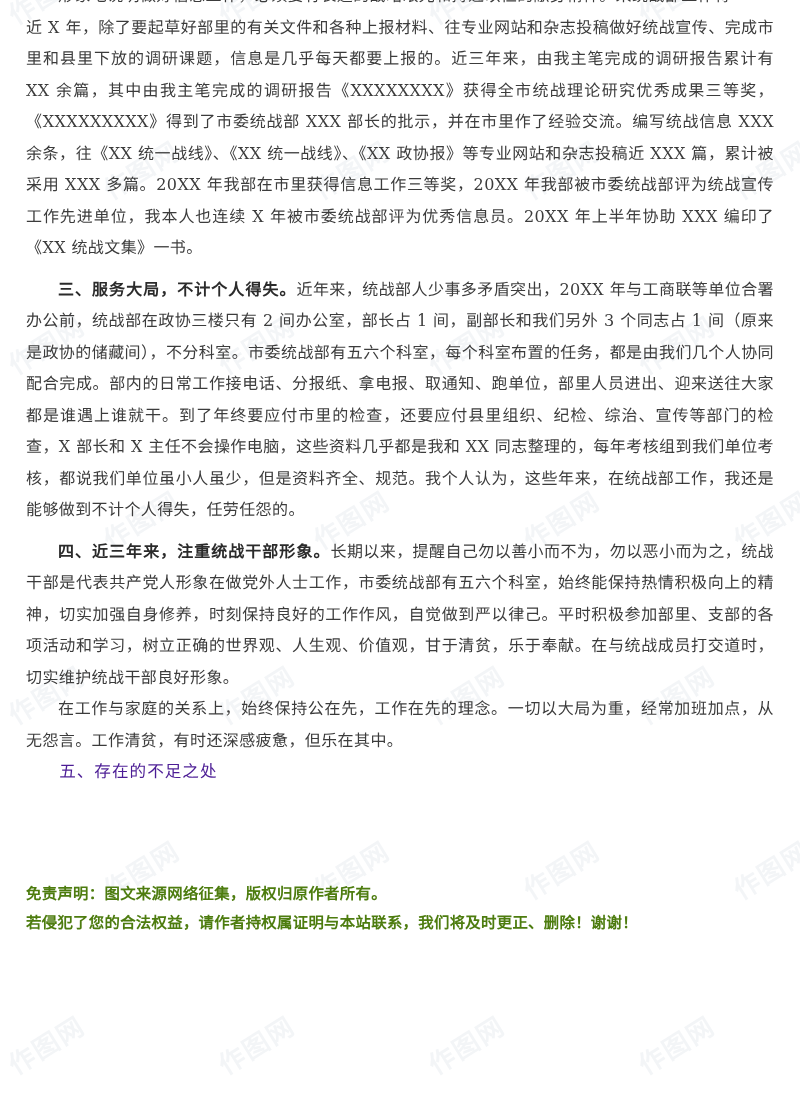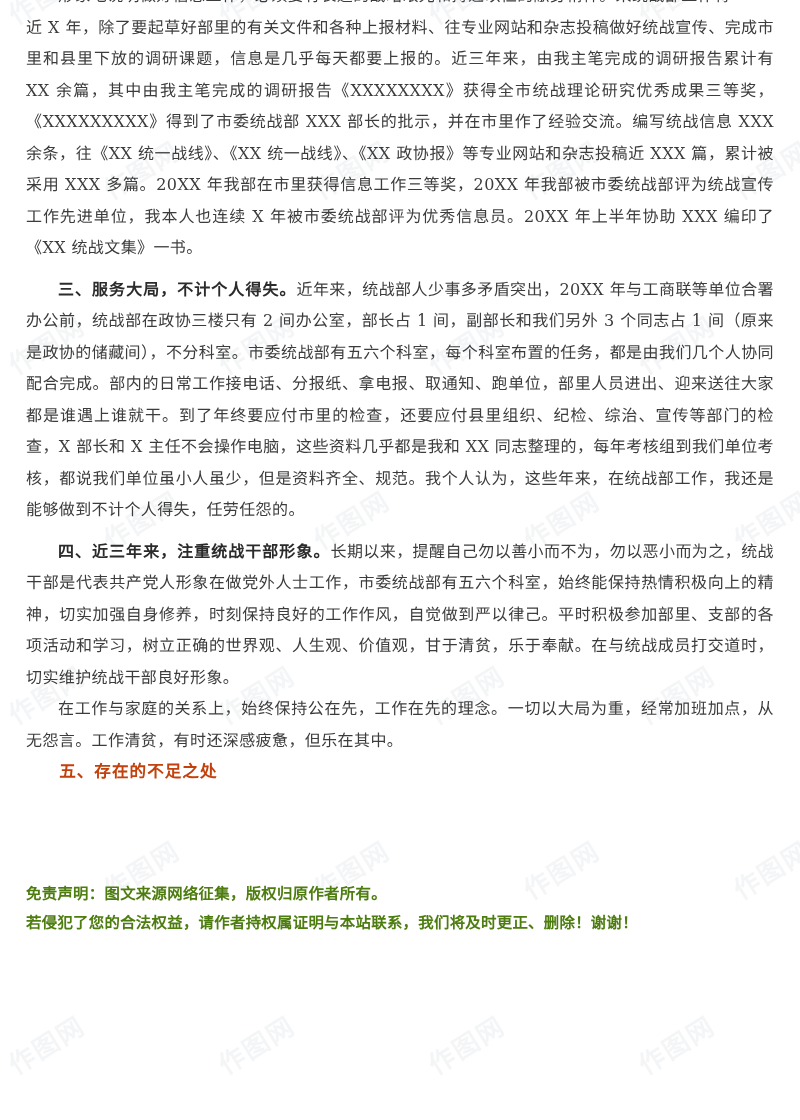--- a/index.html
+++ b/index.html
@@ -67,23 +67,23 @@
     font-weight: 700;
     color: #2b2b2b;
     letter-spacing: 1px;
   }
 
   p.section-title {
     margin: 0;
     font-size: 16.6px;
     line-height: 31.5px;
     text-indent: 2em;
-    font-weight: 700;
+    font-weight: 400;
     letter-spacing: 1px;
-    color: #c2410c;
+    color: #4c1d95;
   }
 
   .gap-sm { height: 10px; }
   .gap-lg { height: 52px; }
   .gap-xl { height: 40px; }
 
   
   #disclaimer {
     position: relative;
     z-index: 2;

